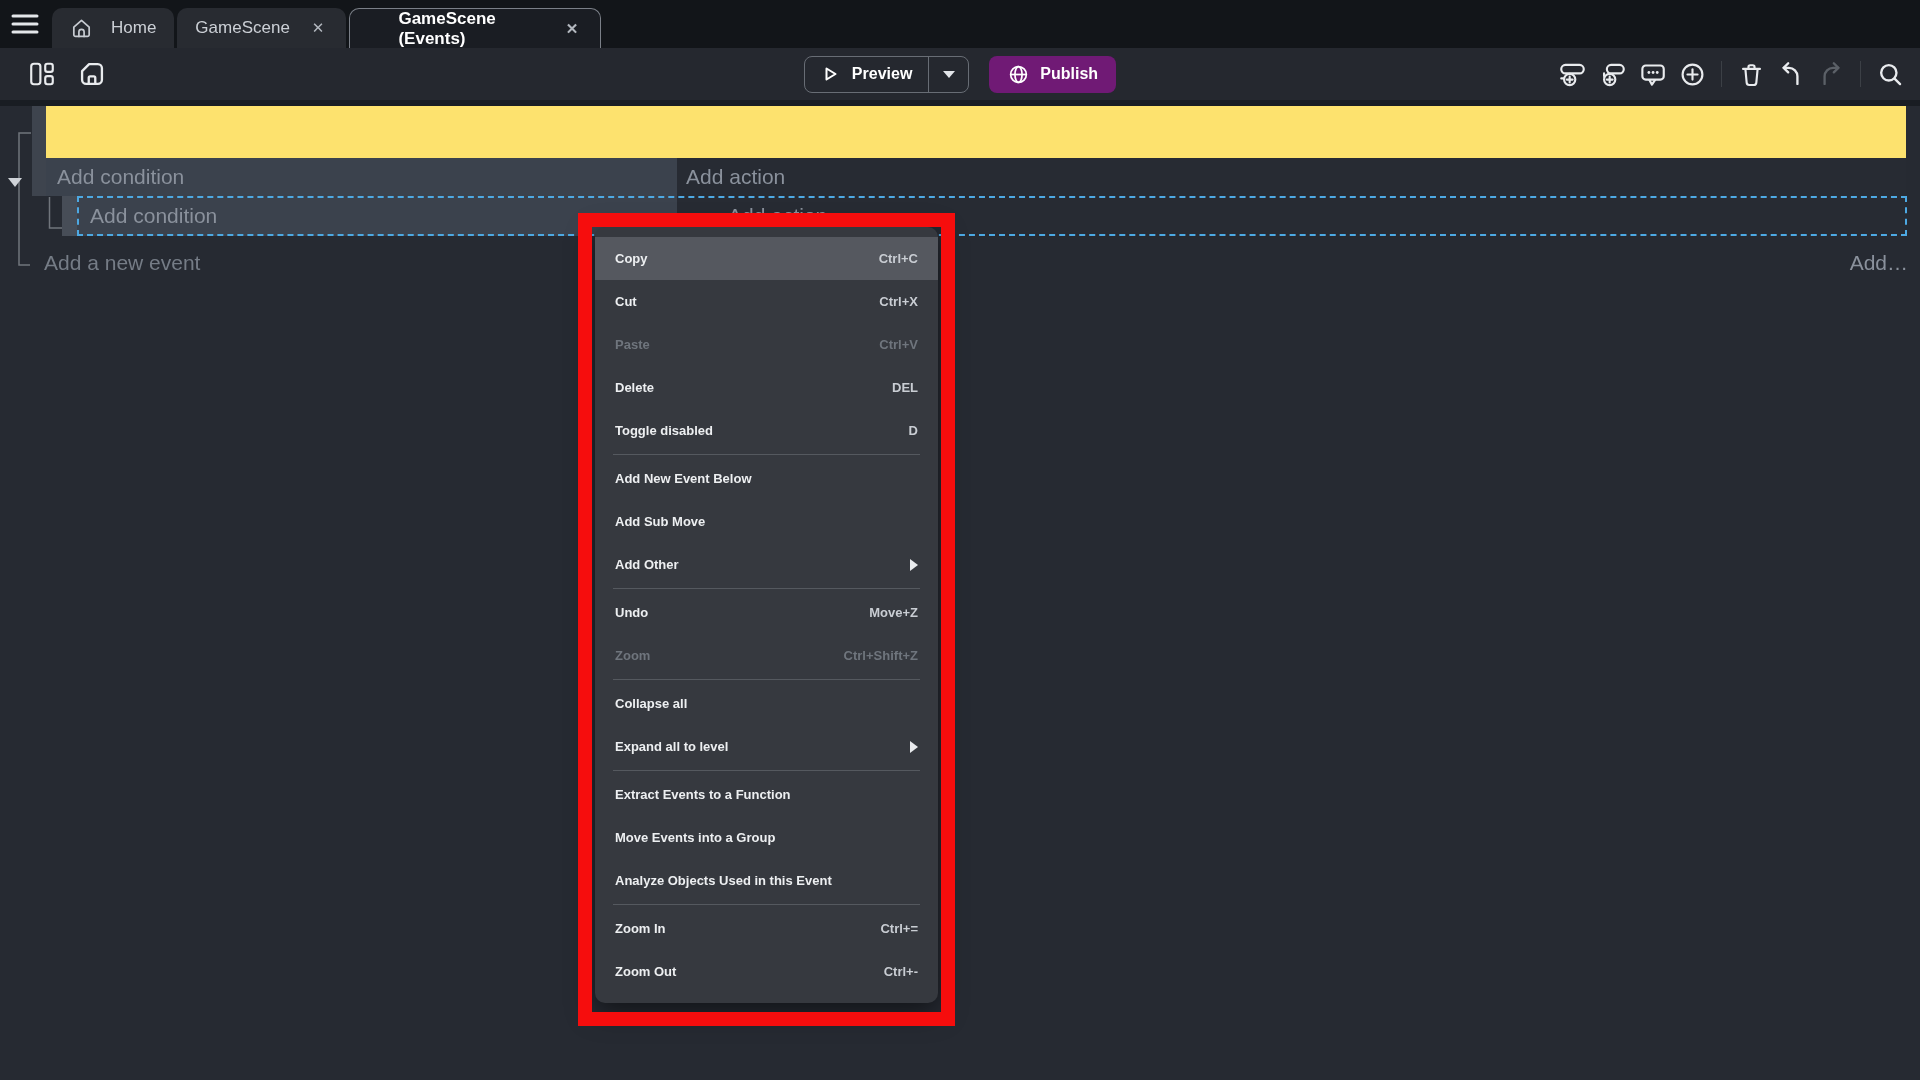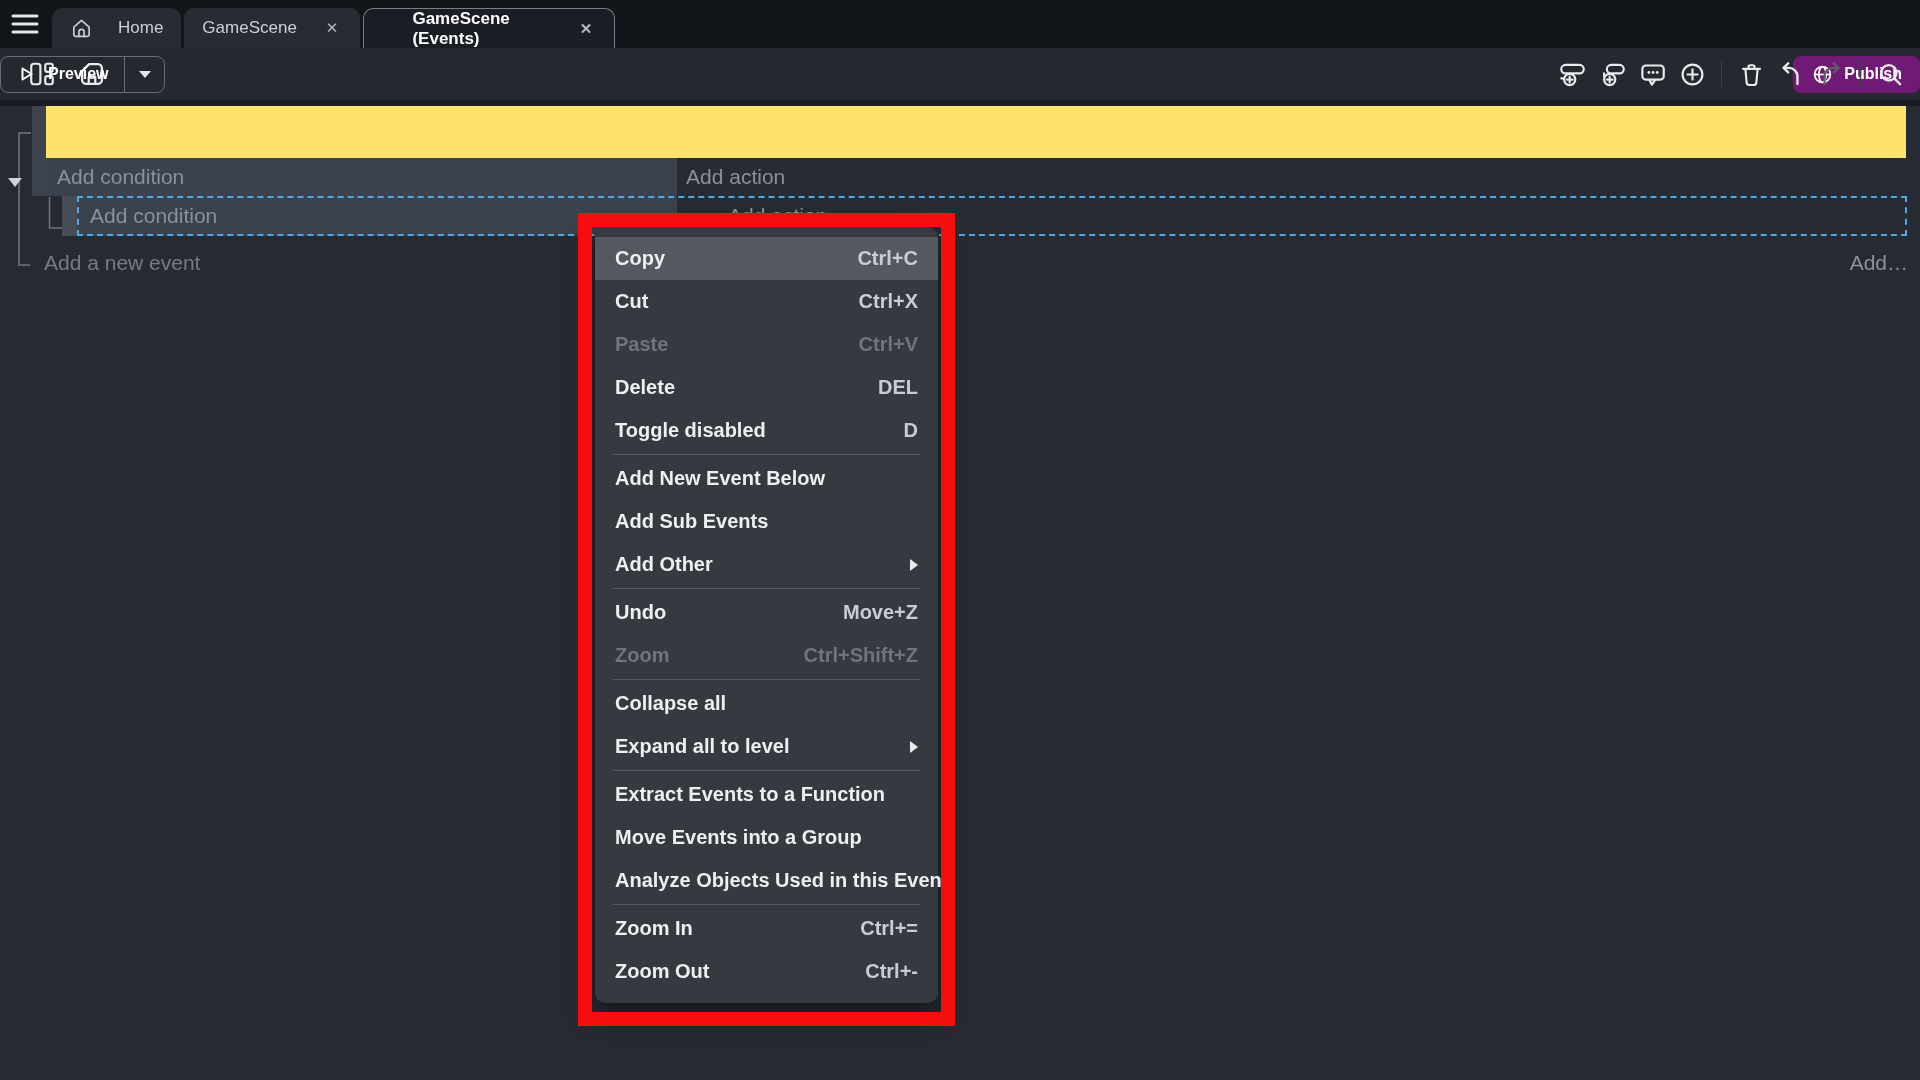--- a/index.html
+++ b/index.html
@@ -3,29 +3,29 @@
 <meta charset="utf-8">
 <style>
   * { margin:0; padding:0; box-sizing:border-box; }
   html,body { width:1920px; height:1080px; overflow:hidden; }
   body { background:#262a32; font-family:"Liberation Sans", sans-serif; position:relative; }
 
   
   .tabbar { position:absolute; left:0; top:0; width:1920px; height:48px; background:#121519; display:flex; align-items:flex-end; }
   .burger { width:50px; height:48px; display:flex; align-items:center; justify-content:center; cursor:pointer; }
   .tab { height:40px; margin-right:3px; border-radius:10px 10px 0 0; background:#282b31; color:#ccd0d6;
-         display:flex; align-items:center; gap:25px; padding:0 18px; font-size:17px; cursor:pointer; }
+         display:flex; align-items:center; gap:18px; padding:0 18px; font-size:17px; cursor:pointer; }
   .tab.active { background:#1a1d23; border:1px solid #7a7f87; border-bottom:none; color:#ffffff; font-weight:bold; width:252px;padding-left:48px; }
   .tab .x { color:#b3b8bf; font-size:15px; padding:2px 4px; }
   .tab-home { margin-left:2px; }
 
   
   .toolbar { position:absolute; left:0; top:48px; width:1920px; height:52px; background:#25282f; }
   .tb-icon { position:absolute; width:34px; height:34px; top:9px; display:flex; align-items:center; justify-content:center; cursor:pointer; border-radius:6px; }
-  .center-group { position:absolute; left:0; right:0; top:0; height:52px; display:flex; align-items:center; justify-content:space-between; gap:20px; }
+  .center-group { position:absolute; left:0; right:0; top:0; height:52px; display:flex; align-items:center; justify-content:center; gap:20px; }
   .btn-preview { height:37px; border:1px solid #686d75; border-radius:8px; display:flex; align-items:center; background:transparent; color:#fff; cursor:pointer; }
   .btn-preview .main { display:flex; align-items:center; gap:10px; padding:0 16px 0 13px; }
   .btn-preview .label { font-size:16px; font-weight:bold; }
   .btn-preview .caretbox { border-left:1px solid #686d75; height:100%; display:flex; align-items:center; justify-content:center; width:40px; cursor:pointer; }
   .caret { width:0; height:0; border-left:6px solid transparent; border-right:6px solid transparent; border-top:7px solid #e2e5e9; }
   .btn-publish { height:37px; border-radius:8px; display:flex; align-items:center; gap:10px; padding:0 18px; color:#fff; font-size:16px; font-weight:bold; cursor:pointer; border:none; }
   .right-icons { position:absolute; right:13px; top:0; height:52px; display:flex; align-items:center; gap:6px; }
   .ric { width:34px; height:34px; display:flex; align-items:center; justify-content:center; cursor:pointer; border-radius:6px; }
   .vsep { width:1px; height:26px; background:#3c4046; margin:0 6px; }
 
@@ -38,21 +38,21 @@
   .cell.cond { background:#3b424d; }
   .cell.act  { background:transparent; }
   .dashedbox { position:absolute; left:77px; top:96px; width:1830px; height:40px; border:2px dashed #4da9e3; }
   .addnew { position:absolute; left:44px; top:151px; font-size:21px; color:#757c86; cursor:pointer; }
   .addtrunc { position:absolute; right:12px; top:151px; font-size:21px; color:#8a919c; cursor:pointer; }
   .treelines { position:absolute; left:0; top:0; }
 
   
   .menu { position:absolute; left:595px; top:127px; width:343px; height:776px; background:#36393f; border-radius:10px;
           padding:10px 0; box-shadow:0 8px 28px rgba(0,0,0,.55); z-index:10; }
-  .mi { height:43px; display:flex; align-items:center; padding:0 20px; font-size:20px; font-weight:bold; color:#edeff1; cursor:pointer; white-space:nowrap; }
+  .mi { height:43px; display:flex; align-items:center; padding:0 20px; font-size:13px; font-weight:bold; color:#edeff1; cursor:pointer; white-space:nowrap; }
   .mi.hovered { background:#55585f; }
   .mi.disabled { color:#6f757d; cursor:default; }
   .mi .ms { margin-left:auto; color:#c9cdd3; padding-left:20px; }
   .mi.disabled .ms { color:#6f757d; }
   .marrow { margin-left:auto; width:0; height:0; border-top:6px solid transparent; border-bottom:6px solid transparent; border-left:8px solid #e9ebee; }
   .msep { height:1px; background:#55595f; margin:2px 18px; }
 
   
   .annotation { position:absolute; left:578px; top:113px; width:377px; height:813px; border:14px solid #f60d0d; z-index:20; pointer-events:none; }
 
@@ -269,21 +269,21 @@
       </div>
       <div class="mi">
         <span class="ml">Toggle disabled</span>
         <span class="ms">D</span>
       </div>
       <div class="msep"></div>
       <div class="mi">
         <span class="ml">Add New Event Below</span>
       </div>
       <div class="mi">
-        <span class="ml">Add Sub Events</span>
+        <span class="ml">Add Sub Move</span>
       </div>
       <div class="mi">
         <span class="ml">Add Other</span>
         <span class="marrow"></span>
       </div>
       <div class="msep"></div>
       <div class="mi">
         <span class="ml">Undo</span>
         <span class="ms">Move+Z</span>
       </div>

